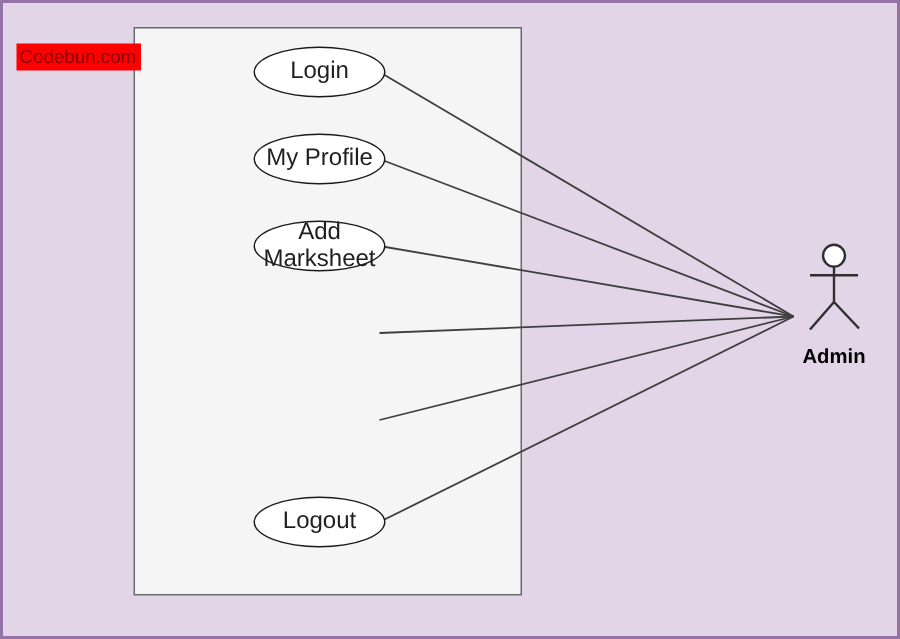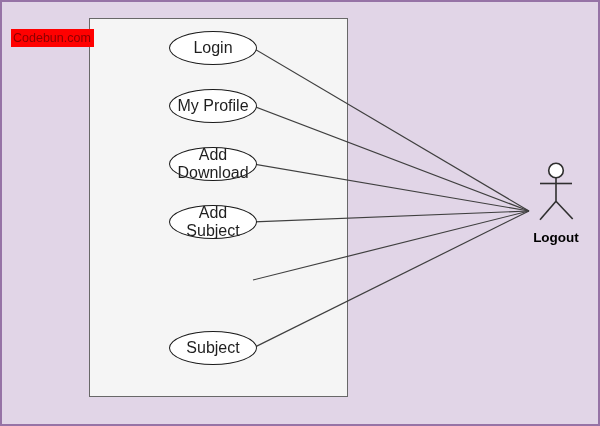--- a/index.html
+++ b/index.html
@@ -109,24 +109,21 @@
     </g>
   </svg>
 
   <div class="uc uc0">
     <span>Login</span>
   </div>
   <div class="uc uc1">
     <span>My Profile</span>
   </div>
   <div class="uc uc2">
-    <span>Add Download</span>
-  </div>
-  <div class="uc uc3">
-    <span>Add Subject</span>
+    <span>Add Marksheet</span>
   </div>
   <div class="uc uc5">
-    <span>Subject</span>
+    <span>Logout</span>
   </div>
 
-  <div class="actor-label">Logout</div>
+  <div class="actor-label">Admin</div>
 
 </div>
 
 </body></html>

